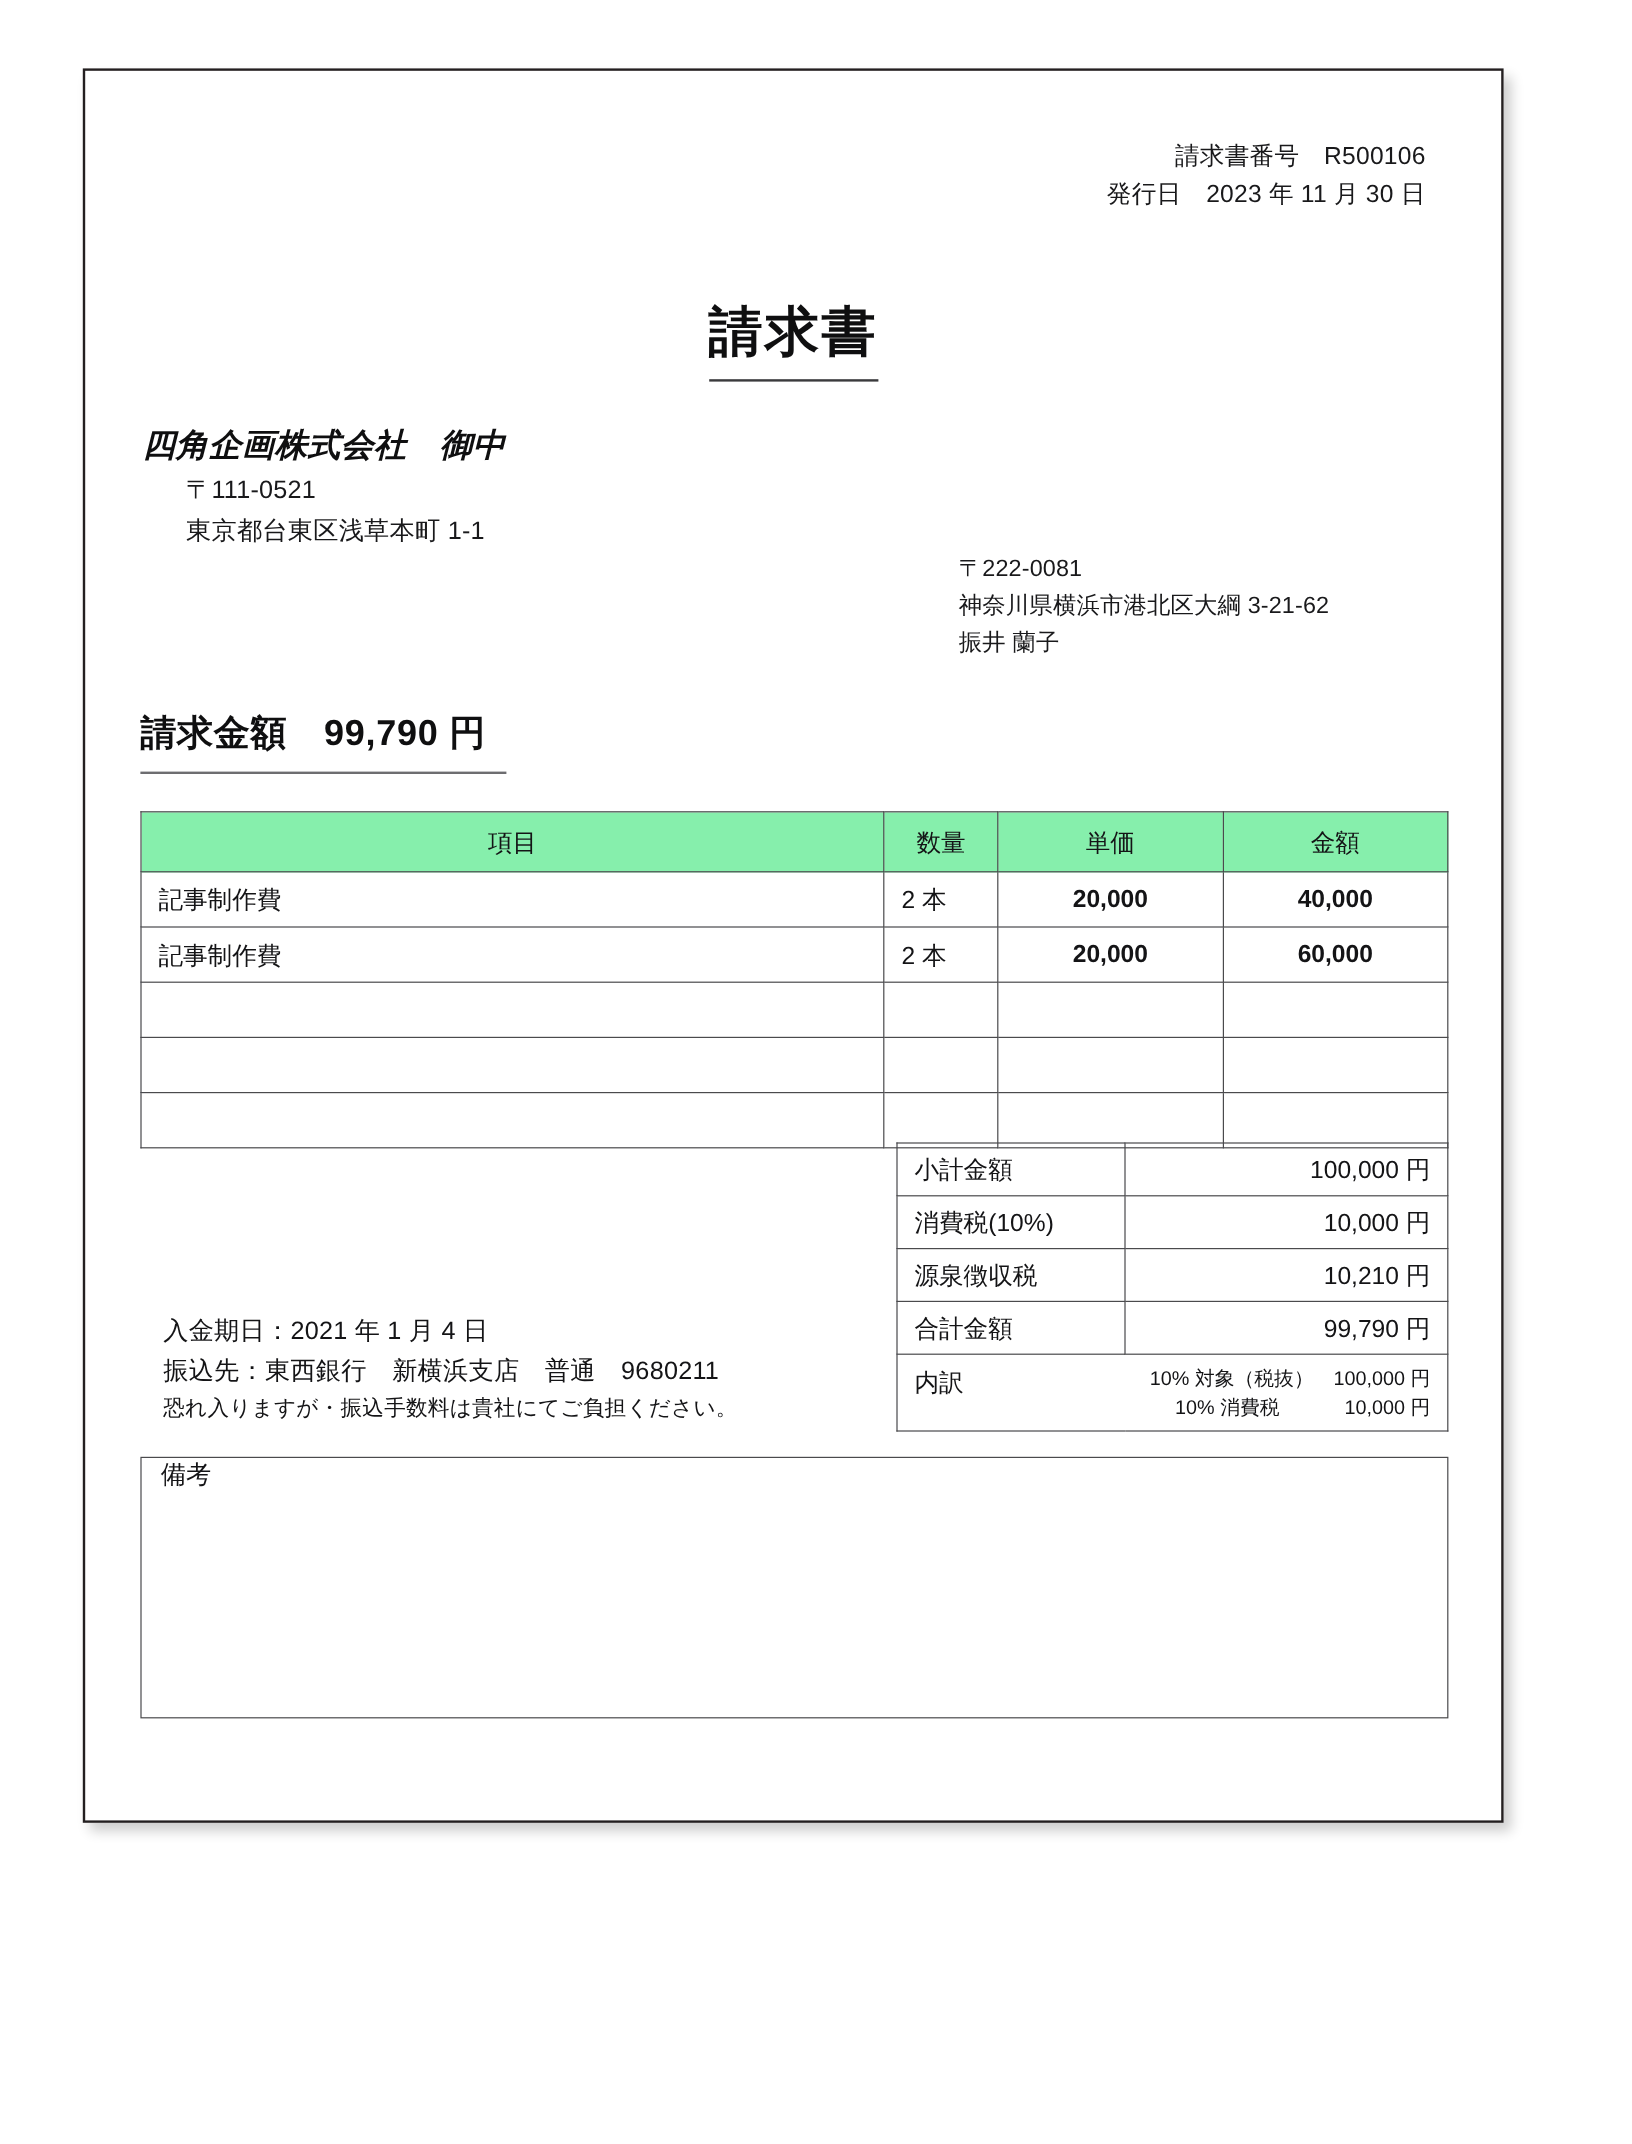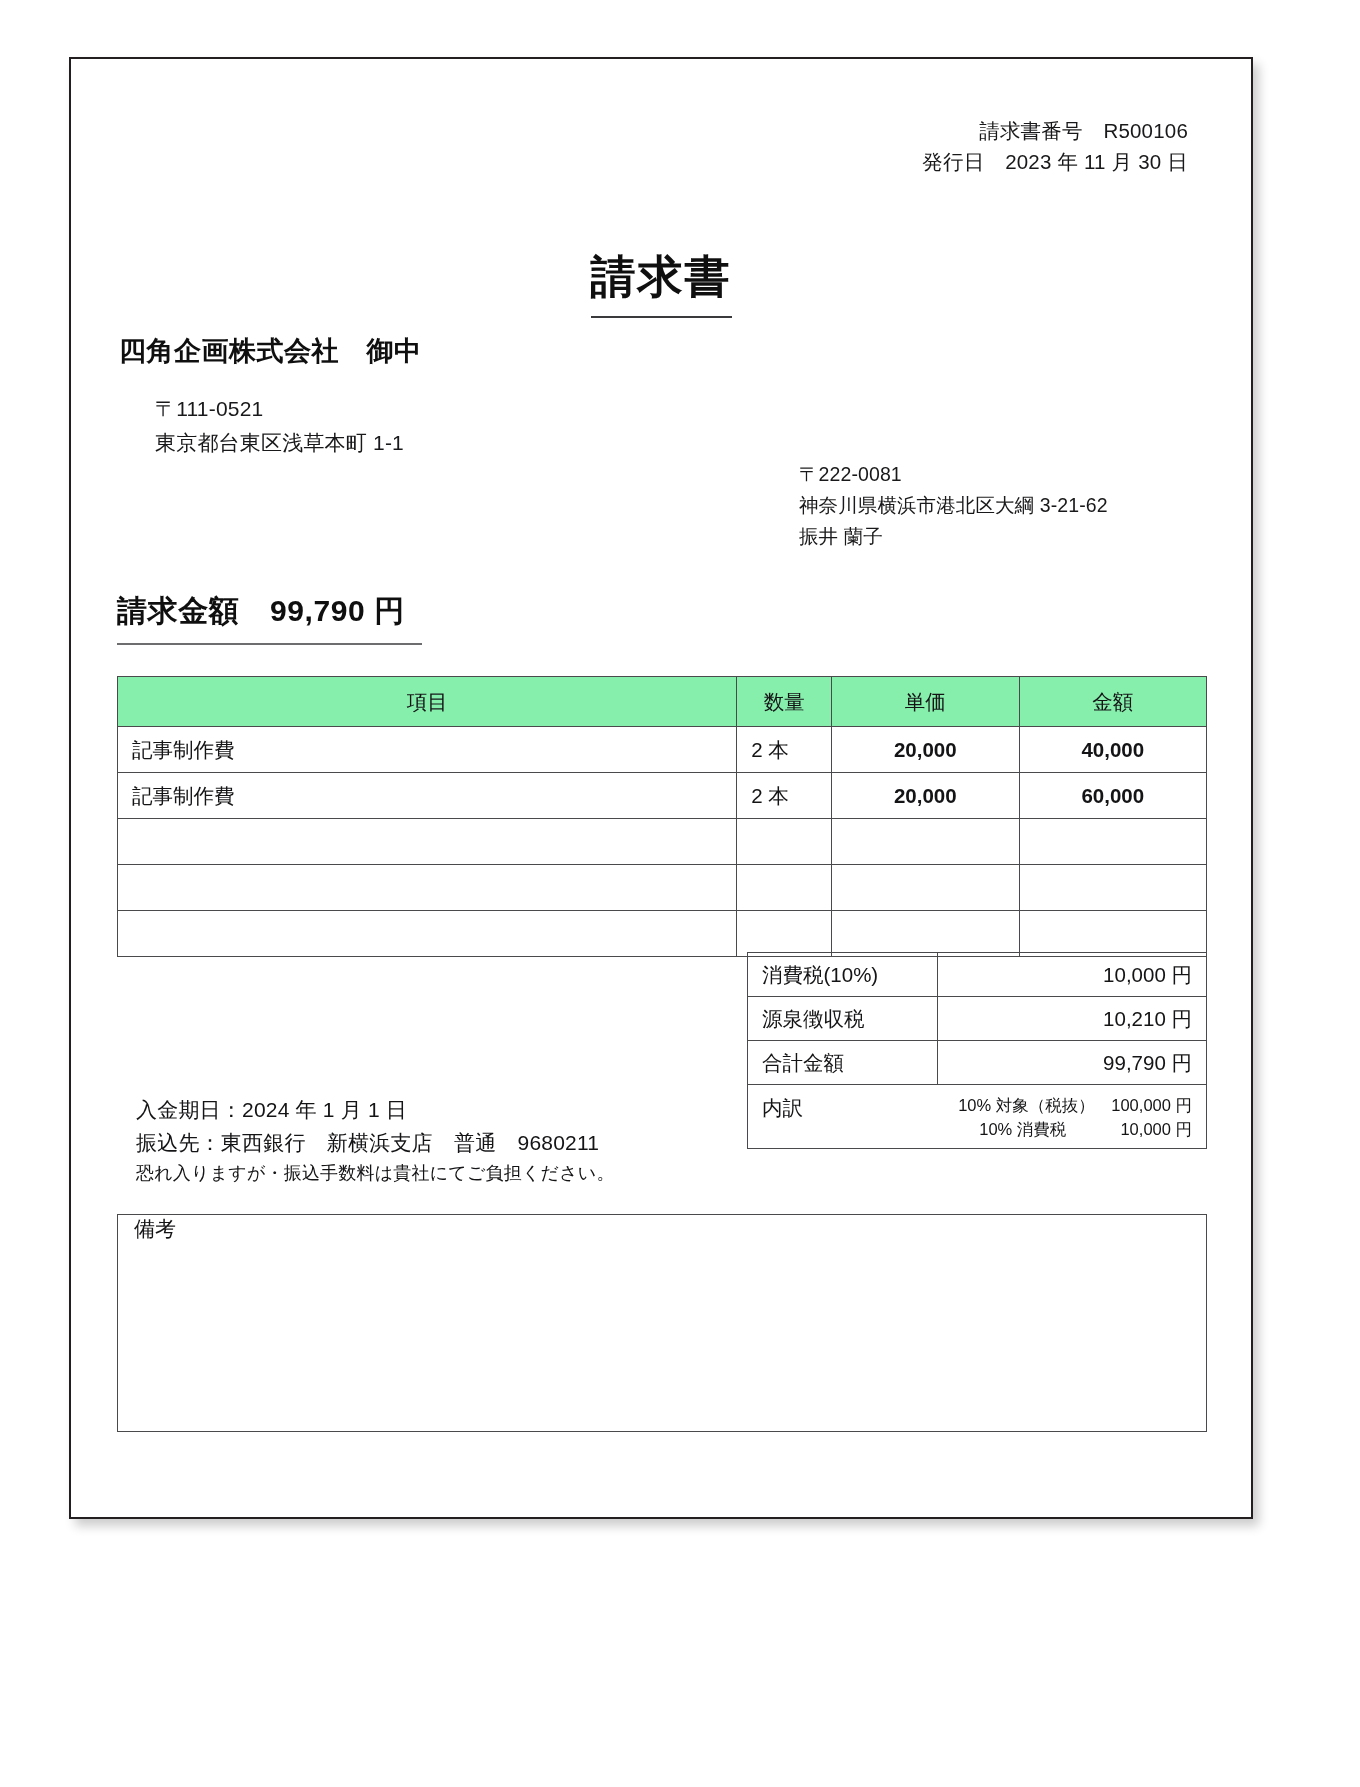--- a/index.html
+++ b/index.html
@@ -64,26 +64,27 @@
     display: inline-block;
     border-bottom: 2px solid #3a3a3c;
     padding-bottom: 9px;
     margin-top: 23px;
   }
 
   
   .recipient-name {
     position: absolute;
     left: 48px;
-    top: 274px;
+    top: 294px;
     font-size: 27px;
     font-weight: bold;
     color: #0f0f10;
     white-space: pre;
     letter-spacing: 0.5px;
+    font-style: italic;
   }
   .recipient-addr {
     position: absolute;
     left: 48px;
     top: 333px;
     font-size: 21px;
     color: #19191b;
     line-height: 1.62;
     letter-spacing: 0.2px;
     margin-left: 36px;
@@ -297,20 +298,24 @@
             <td class="desc"></td>
             <td class="qty"></td>
             <td class="num"></td>
             <td class="num"></td>
           </tr>
         </tbody>
       </table>
 
       <table class="summary">
         <tbody>
+          <tr>
+            <td class="lbl">小計金額</td>
+            <td class="val">100,000 円</td>
+          </tr>
           <tr>
             <td class="lbl">消費税(10%)</td>
             <td class="val">10,000 円</td>
           </tr>
           <tr>
             <td class="lbl">源泉徴収税</td>
             <td class="val">10,210 円</td>
           </tr>
           <tr>
             <td class="lbl">合計金額</td>
@@ -324,21 +329,21 @@
                   <div class="bd-row">10% 対象（税抜）　100,000 円</div>
                   <div class="bd-row">10% 消費税　　　 10,000 円</div>
                 </div>
               </div>
             </td>
           </tr>
         </tbody>
       </table>
 
       <div class="terms">
-        <div class="t1">入金期日：2024 年 1 月 1 日</div>
+        <div class="t1">入金期日：2021 年 1 月 4 日</div>
         <div class="t2">振込先：東西銀行　新横浜支店　普通　9680211</div>
         <div class="t3">恐れ入りますが・振込手数料は貴社にてご負担ください。</div>
       </div>
 
       <div class="remarks">
         <div class="remarks-label">備考</div>
       </div>
 
     </div>
   </div>

